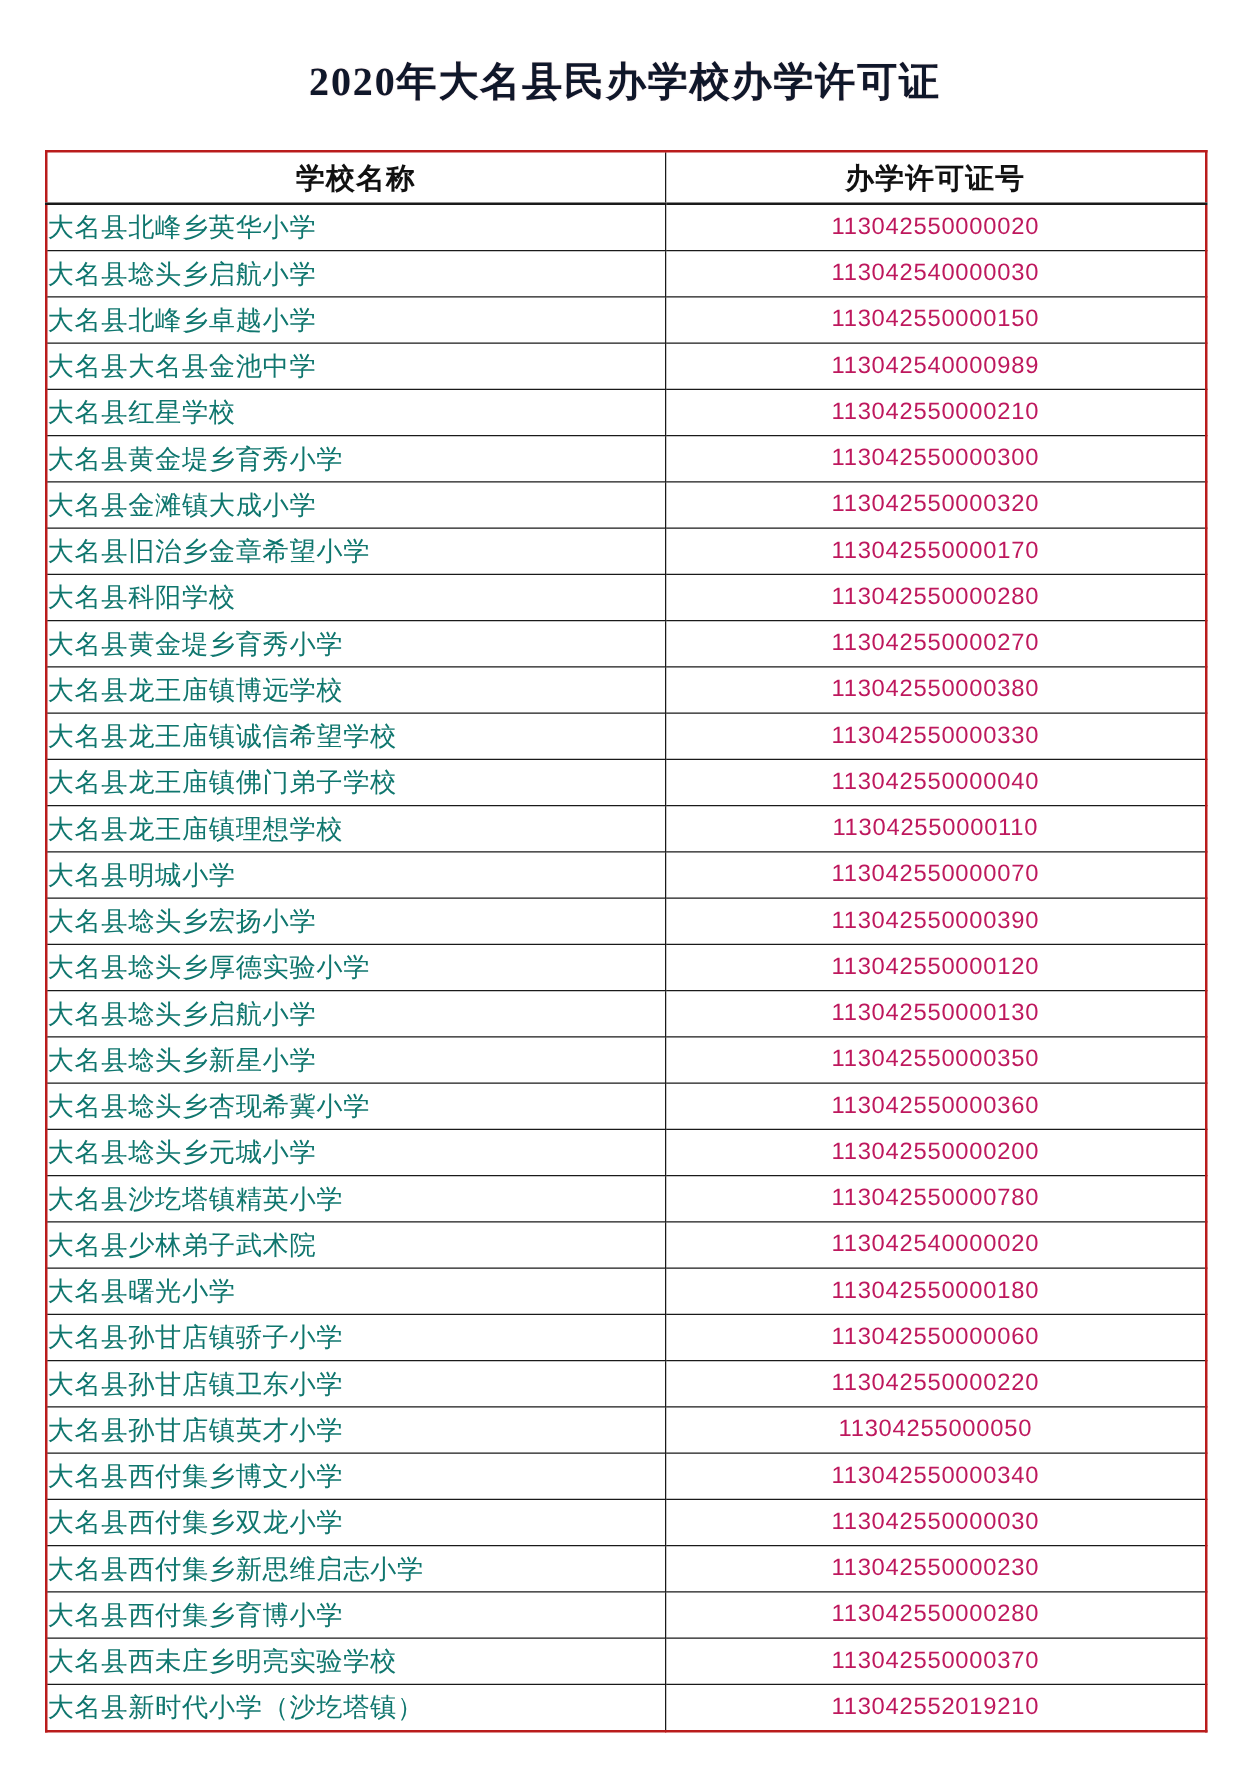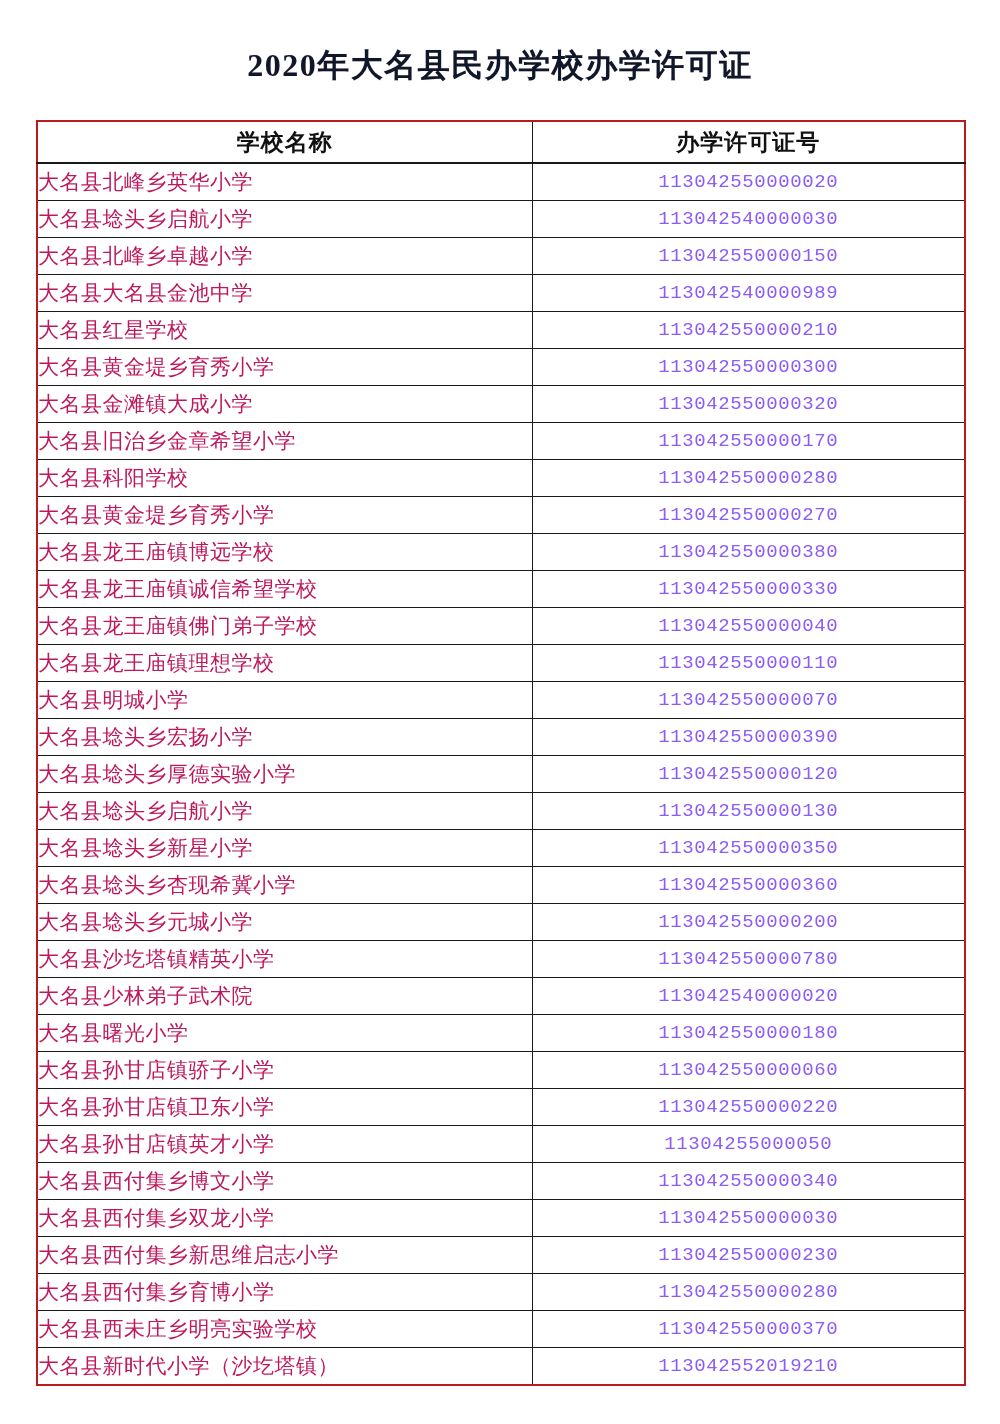--- a/index.html
+++ b/index.html
@@ -60,30 +60,30 @@
     letter-spacing: 1px;
     border-bottom: 2px solid #1a1a1a;
   }
   table.cert-table tbody td {
     height: 36px;
   }
   td.school-name {
     text-align: left;
     padding-left: 8px;
     font-size: 21px;
-    color: #be185d;
+    color: #0f766e;
     white-space: nowrap;
     letter-spacing: 0.5px;
   }
   td.license-no {
     text-align: center;
     font-size: 19px;
-    color: #8b5cf6;
+    color: #be185d;
     letter-spacing: 0.6px;
-    font-family: Liberation Mono, monospace;
+    font-family: Liberation Sans, sans-serif;
   }
 </style>
 </head>
 <body>
 
 <div class="page">
 
   <h1 class="doc-title">2020年大名县民办学校办学许可证</h1>
 
   <div class="table-wrap">

